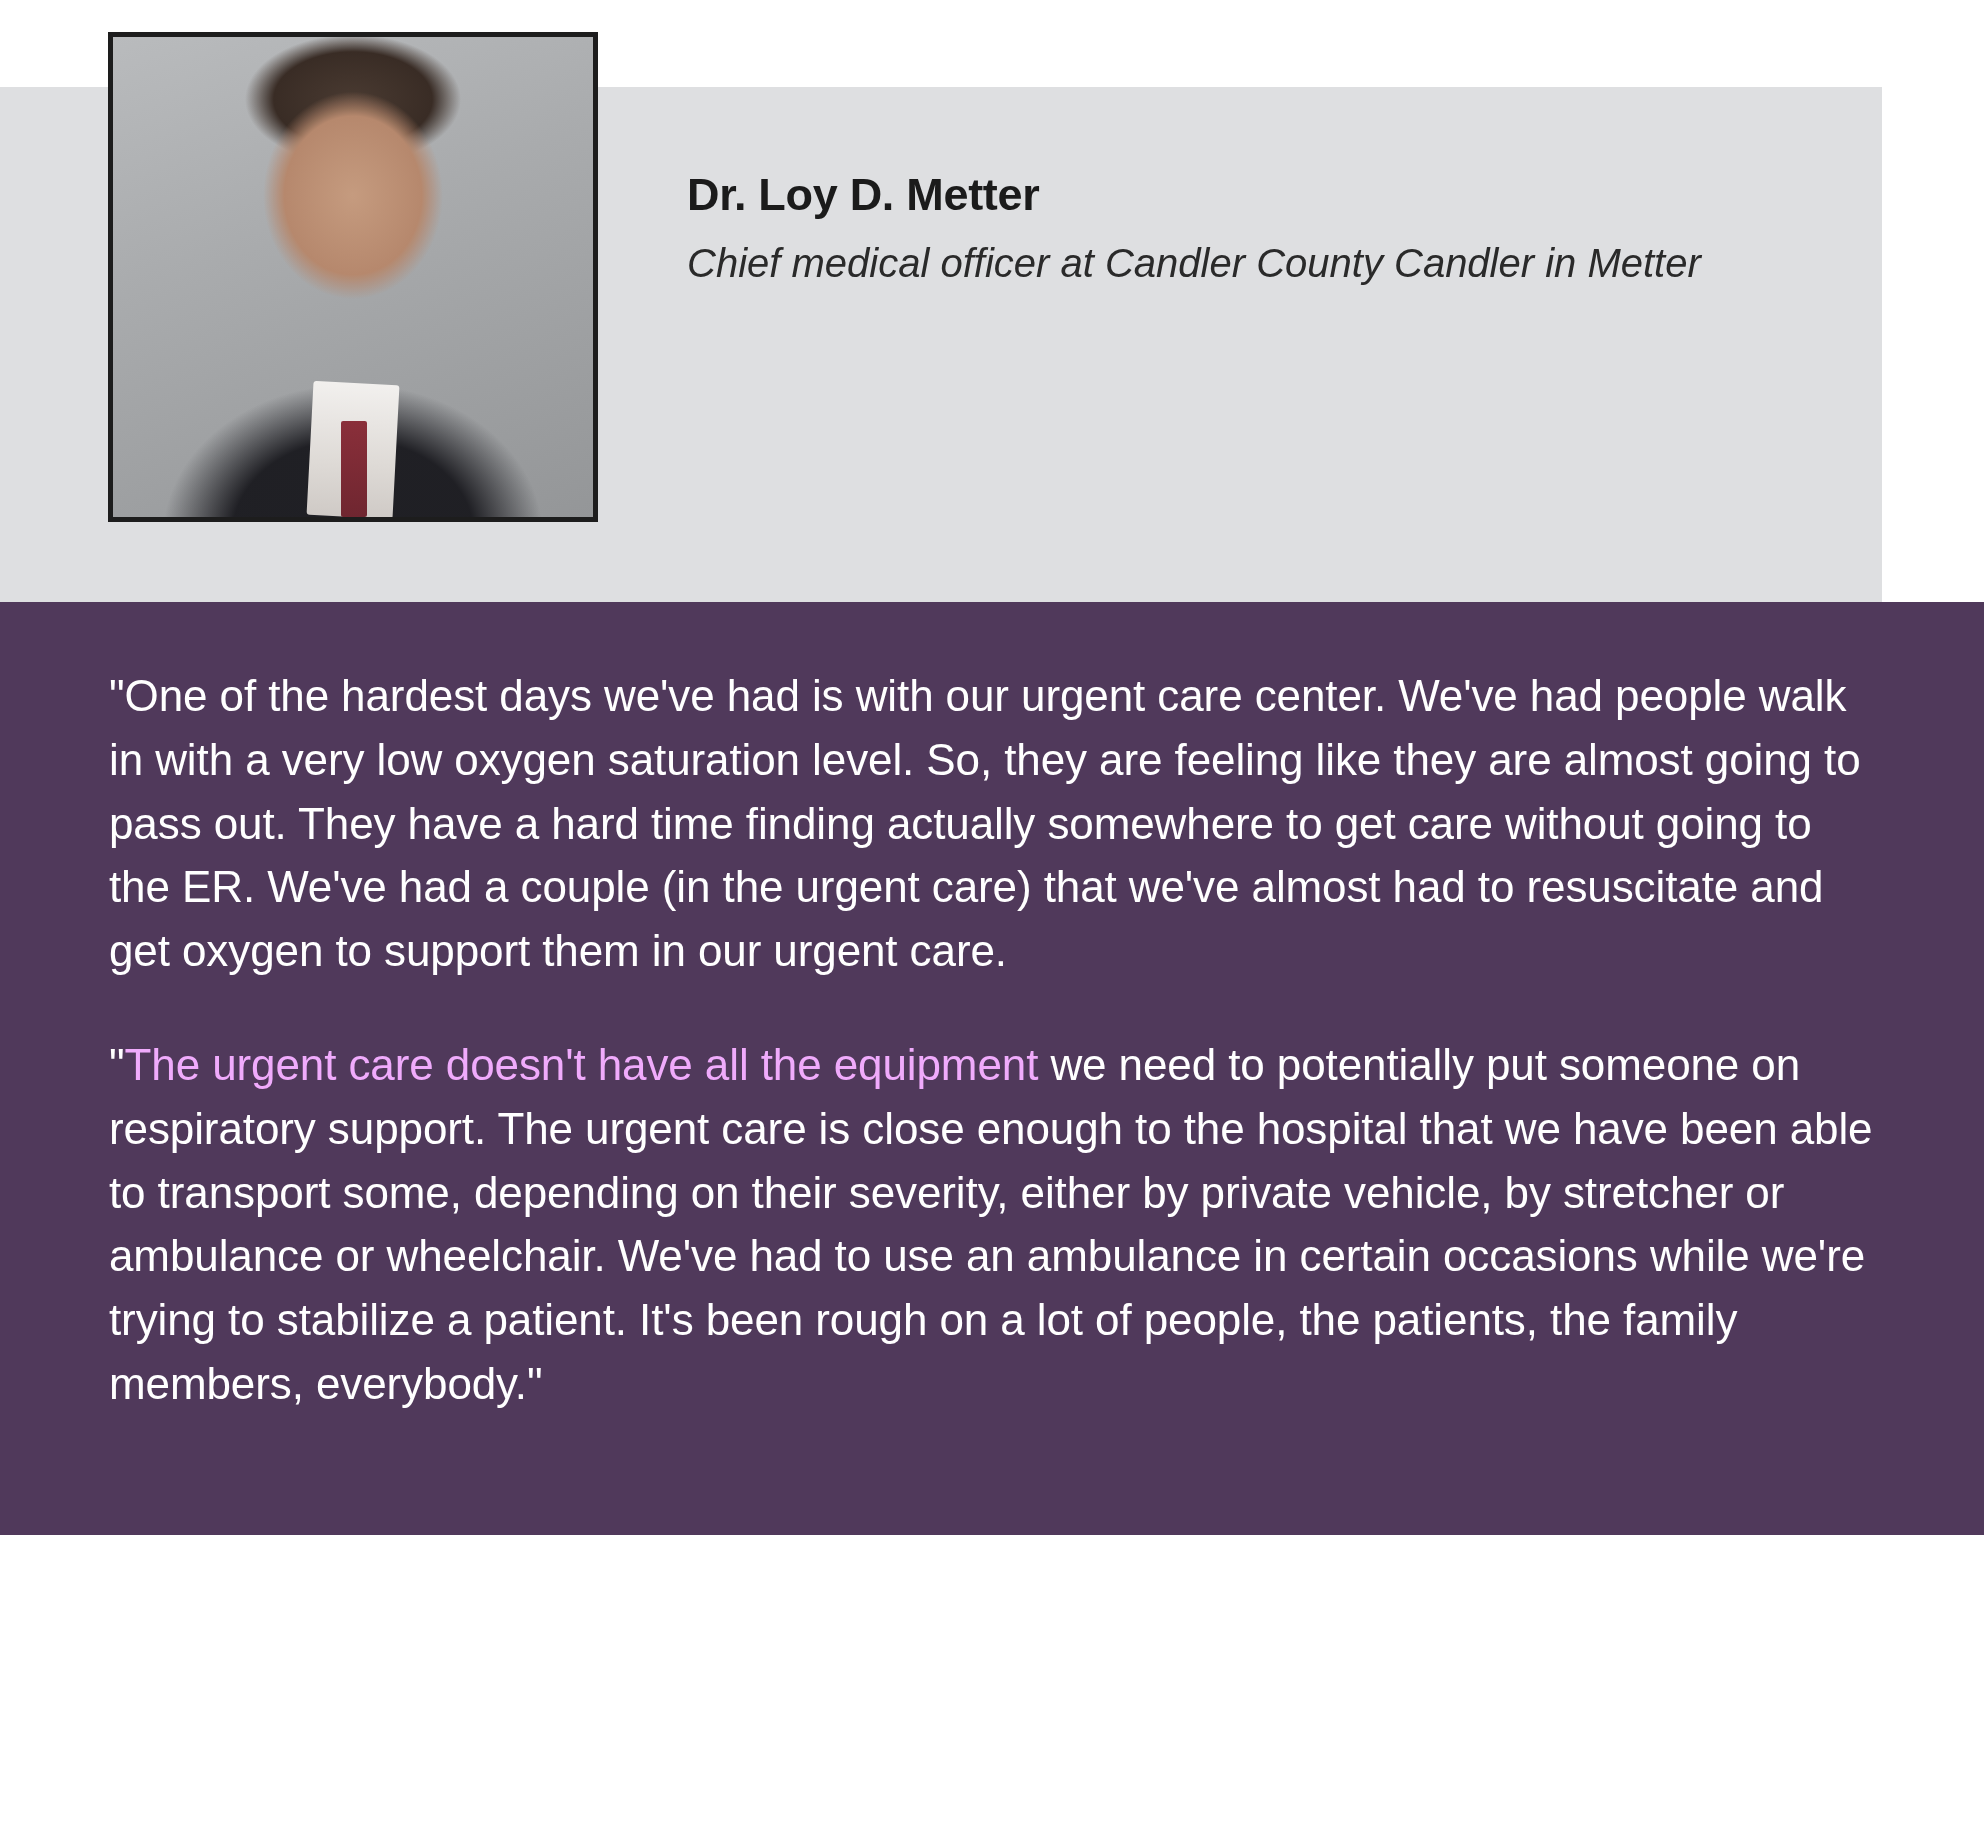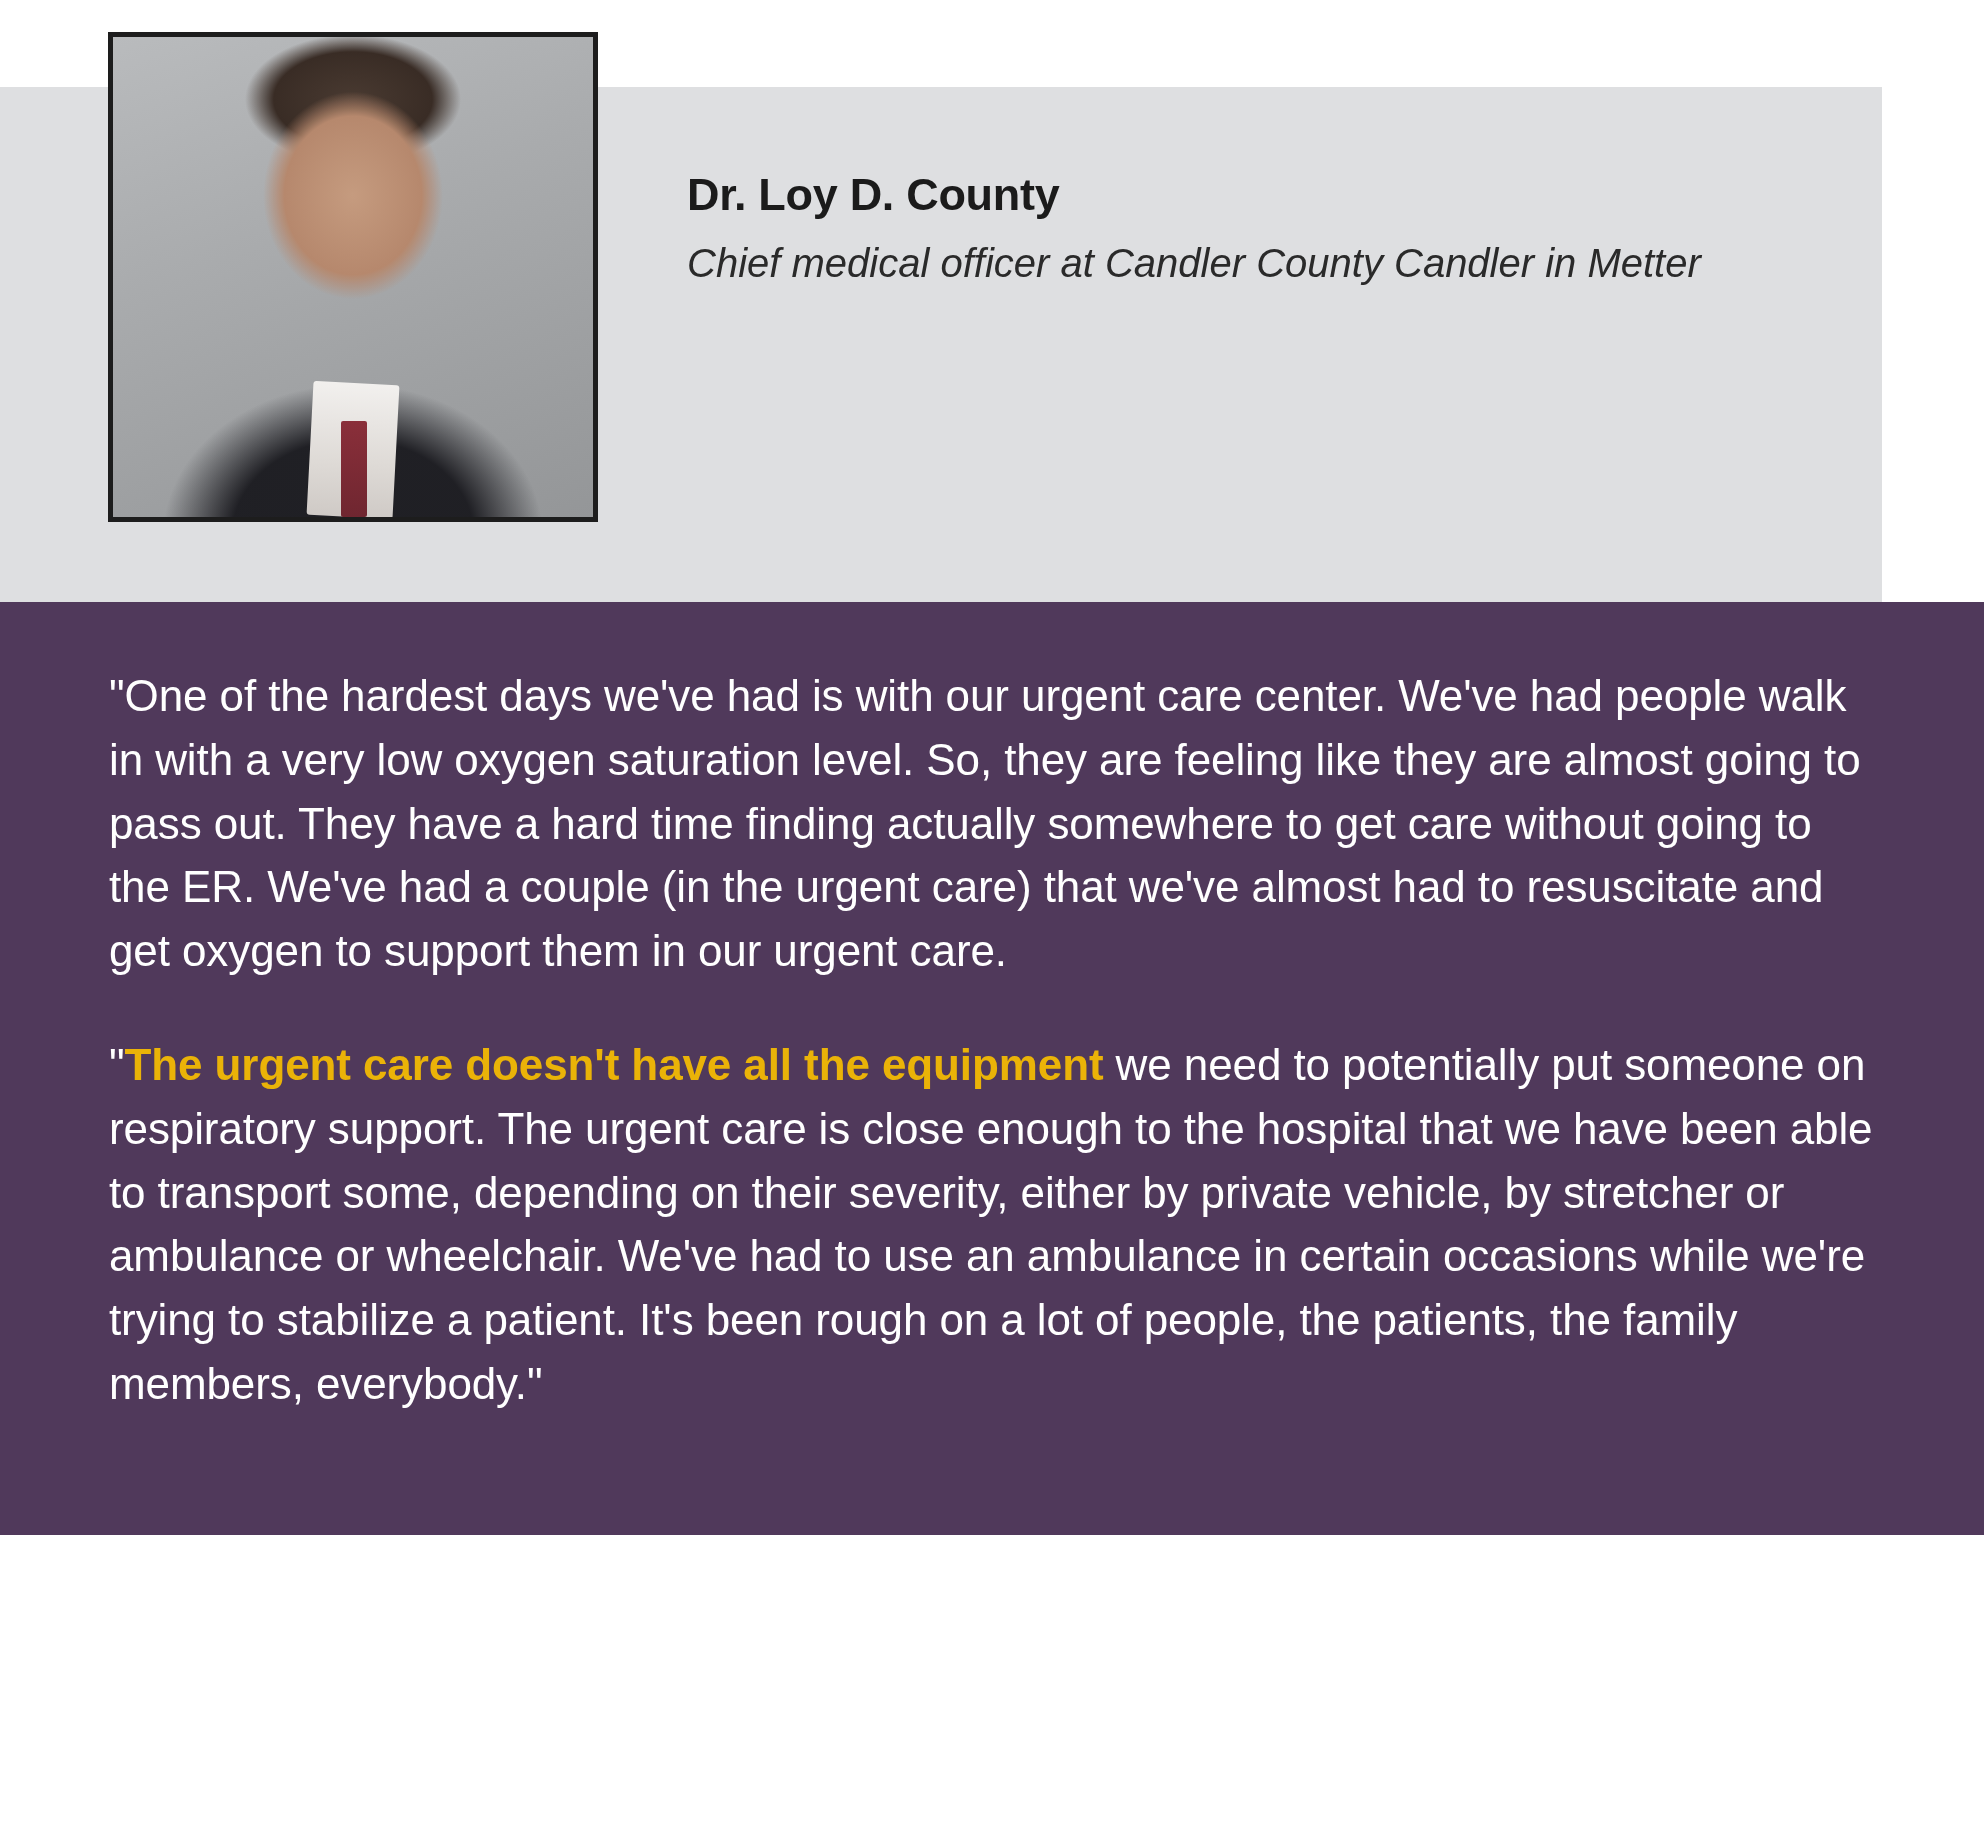--- a/index.html
+++ b/index.html
@@ -116,39 +116,39 @@
     font-size: 44px;
     line-height: 1.45;
     margin: 0 0 50px 0;
     max-width: 1773px;
     letter-spacing: -0.1px;
   }
   .quote-paragraph:last-child {
     margin-bottom: 0;
   }
   .highlight {
-    color: #eab308;
-    font-weight: 700;
+    color: #f0abfc;
+    font-weight: 400;
   }
 </style>
 </head>
 <body>
 
 <div class="quote-card">
 
   <div class="card-header">
     <div class="header-band"></div>
 
     <div class="portrait-frame">
       <div class="portrait-img"></div>
       <div class="portrait-tie"></div>
     </div>
 
     <div class="header-text">
-      <h1 class="person-name">Dr. Loy D. County</h1>
+      <h1 class="person-name">Dr. Loy D. Metter</h1>
       <p class="person-title">Chief medical officer at Candler County Candler in Metter</p>
     </div>
   </div>
 
   <div class="quote-body">
     <p class="quote-paragraph">"One of the hardest days we've had is with our urgent care center. We've had people walk in with a very low oxygen saturation level. So, they are feeling like they are almost going to pass out. They have a hard time finding actually somewhere to get care without going to the ER. We've had a couple (in the urgent care) that we've almost had to resuscitate and get oxygen to support them in our urgent care.</p>
     <p class="quote-paragraph"><span>"</span><span class="highlight">The urgent care doesn't have all the equipment</span><span> we need to potentially put someone on respiratory support. The urgent care is close enough to the hospital that we have been able to transport some, depending on their severity, either by private vehicle, by stretcher or ambulance or wheelchair. We've had to use an ambulance in certain occasions while we're trying to stabilize a patient. It's been rough on a lot of people, the patients, the family members, everybody."</span></p>
   </div>
 
 </div>

